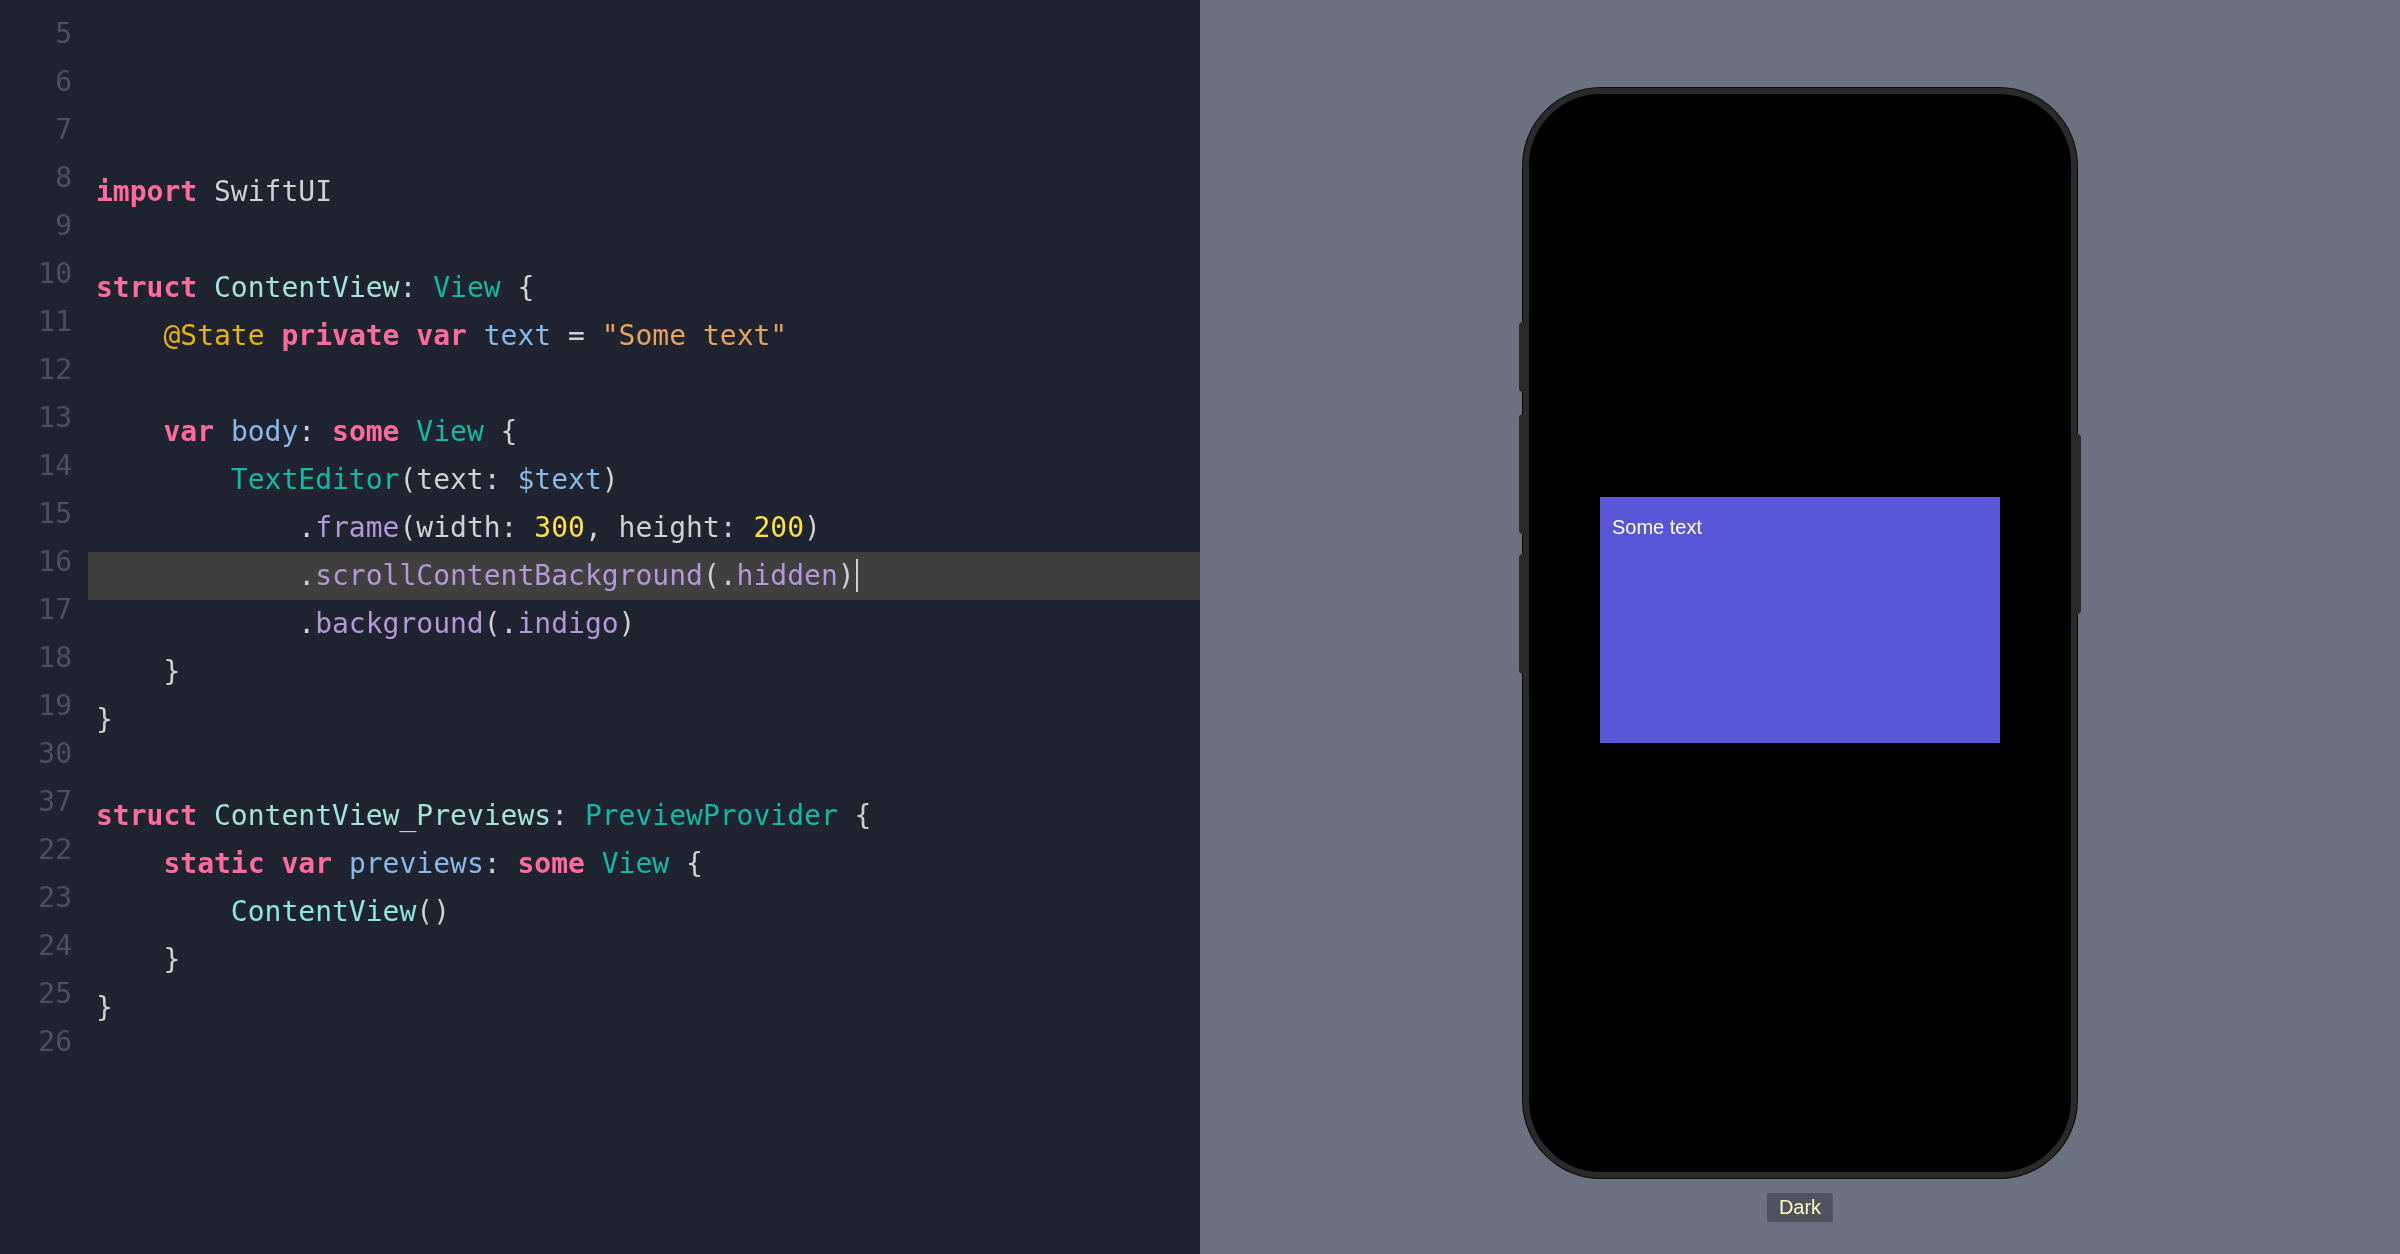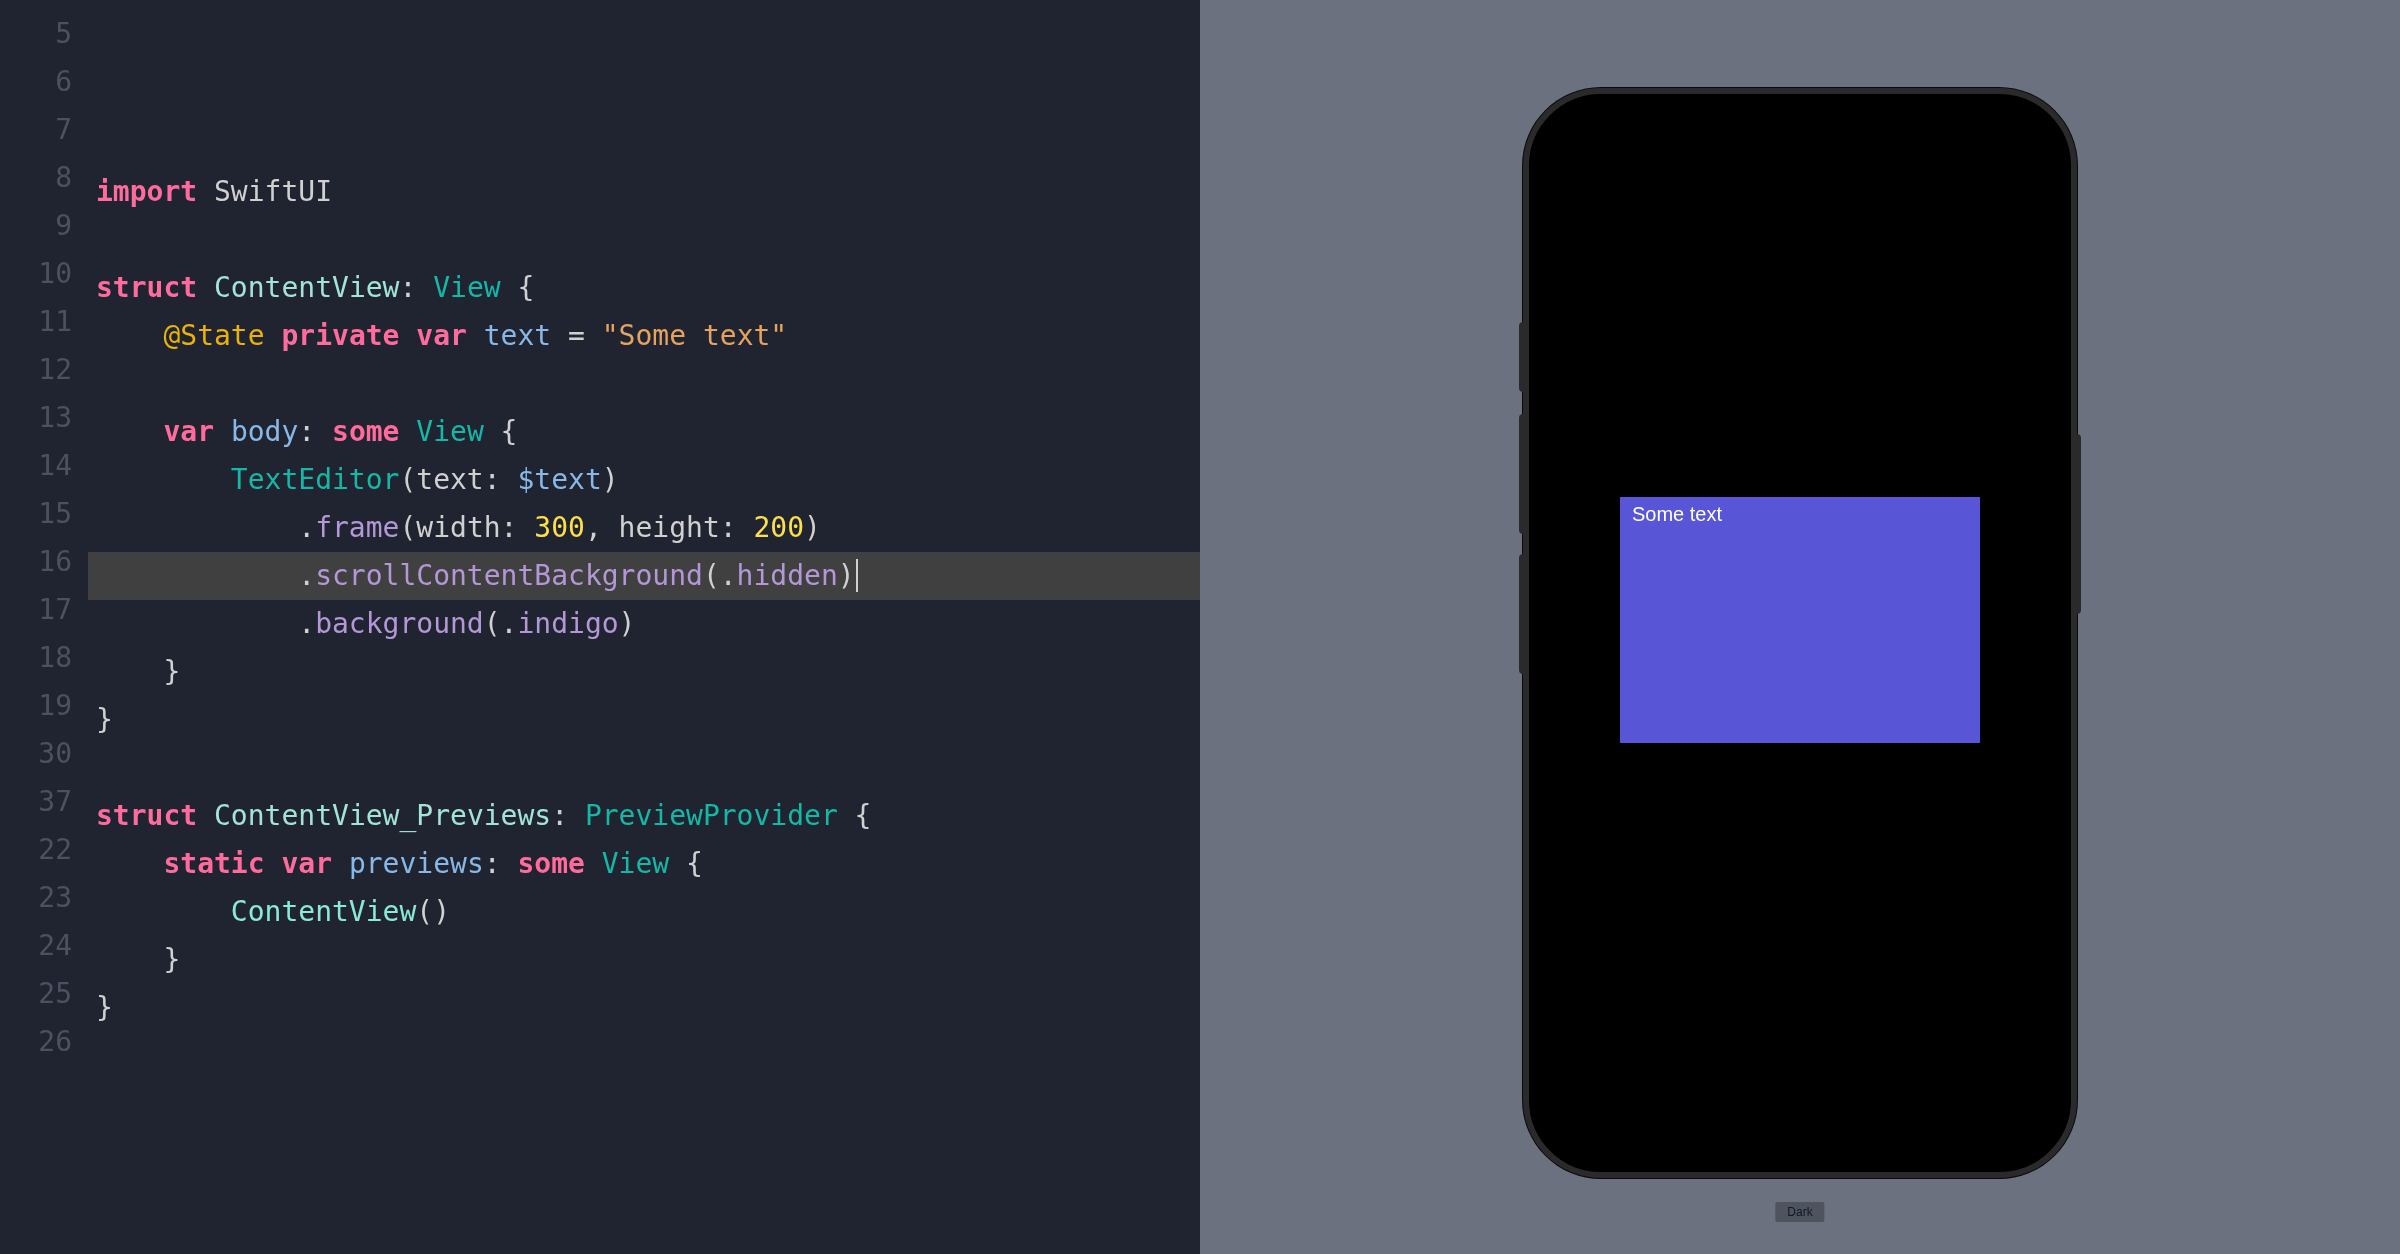--- a/index.html
+++ b/index.html
@@ -97,38 +97,38 @@
     top:6px; left:6px; right:6px; bottom:6px;
     border-radius:70px;
     background:#000;
     overflow:hidden;
     display:flex;
     align-items:center;
     justify-content:center;
   }
 
   .texteditor {
-    width: 360px;
+    width: 400px;
     height: 246px;
     background: #5856d6;
     color: #fff;
     font-family: -apple-system, "SF Pro", Helvetica, Arial, sans-serif;
     font-size: 20px;
-    padding: 6px 12px;
+    padding: 19px 12px;
     margin-top:-26px;
   }
 
   .preview-label {
     position:absolute;
     bottom:32px;
     left:50%;
     transform:translateX(-50%);
     font-family: -apple-system, Helvetica, Arial, sans-serif;
-    font-size:12px;
-    color:#0f172a;
+    font-size:20px;
+    color:#fef9c3;
     background:rgba(60,64,74,.6);
     padding:3px 12px;
     border-radius:2px;
   }
 </style>
 </head>
 <body>
 
 <div class="root">
 

